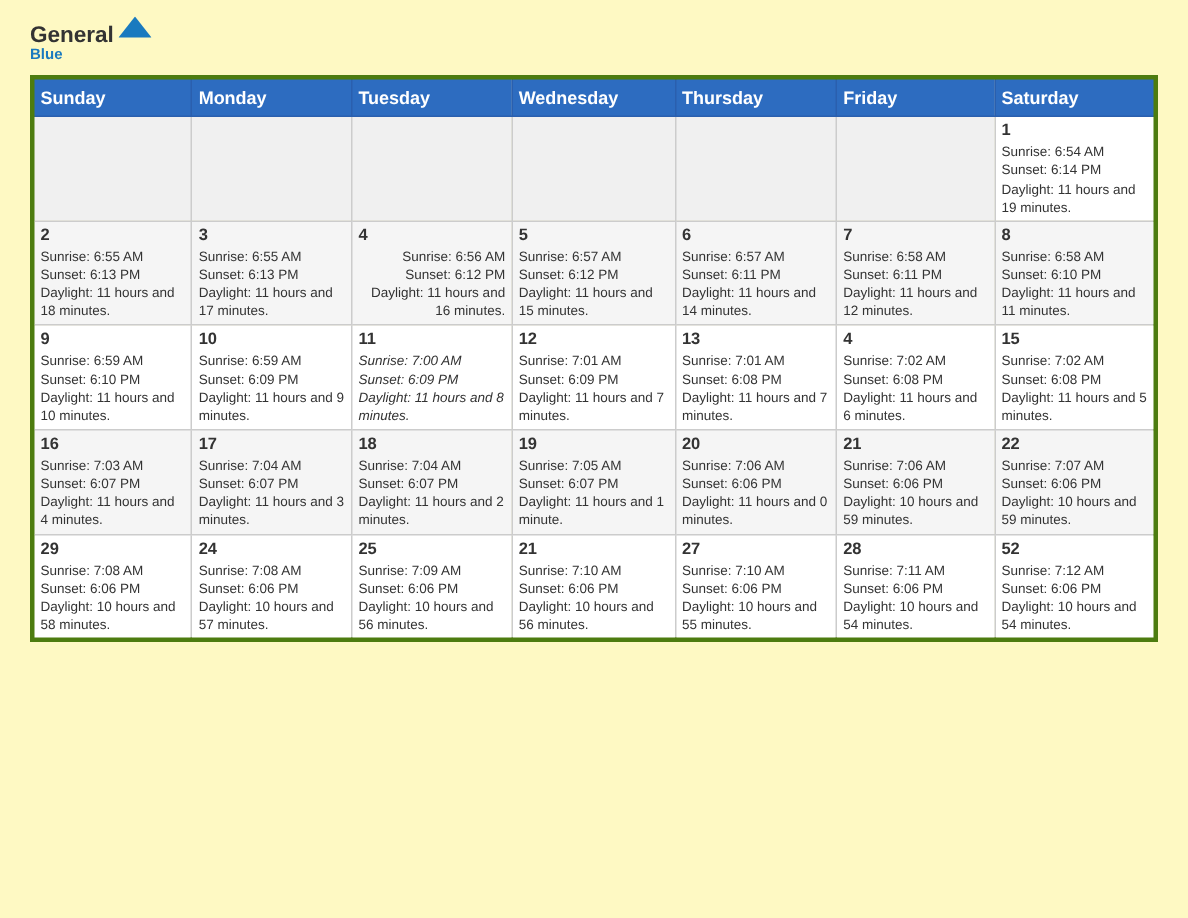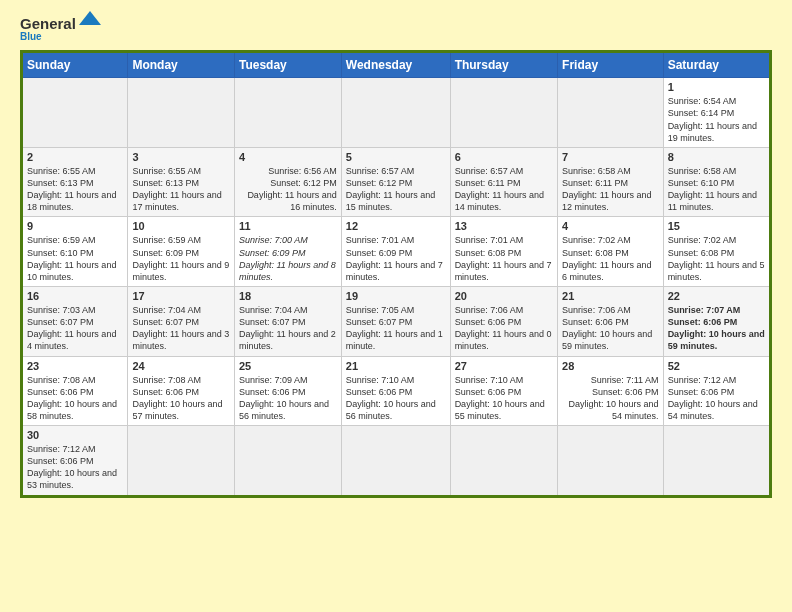--- a/index.html
+++ b/index.html
@@ -256,28 +256,28 @@
 Daylight: 11 hours and 0 minutes.</div>
           </td>
           <td>
             <span class="day-num">21</span>
             <div class="day-info" style="white-space: pre-line;">Sunrise: 7:06 AM
 Sunset: 6:06 PM
 Daylight: 10 hours and 59 minutes.</div>
           </td>
           <td>
             <span class="day-num">22</span>
-            <div class="day-info" style="white-space: pre-line; font-weight: bold;">Sunrise: 7:07 AM
+            <div class="day-info" style="white-space: pre-line;">Sunrise: 7:07 AM
 Sunset: 6:06 PM
 Daylight: 10 hours and 59 minutes.</div>
           </td>
         </tr>
         <tr>
           <td>
-            <span class="day-num">23</span>
+            <span class="day-num">29</span>
             <div class="day-info" style="white-space: pre-line;">Sunrise: 7:08 AM
 Sunset: 6:06 PM
 Daylight: 10 hours and 58 minutes.</div>
           </td>
           <td>
             <span class="day-num">24</span>
             <div class="day-info" style="white-space: pre-line;">Sunrise: 7:08 AM
 Sunset: 6:06 PM
 Daylight: 10 hours and 57 minutes.</div>
           </td>
@@ -294,40 +294,26 @@
 Daylight: 10 hours and 56 minutes.</div>
           </td>
           <td>
             <span class="day-num">27</span>
             <div class="day-info" style="white-space: pre-line;">Sunrise: 7:10 AM
 Sunset: 6:06 PM
 Daylight: 10 hours and 55 minutes.</div>
           </td>
           <td>
             <span class="day-num">28</span>
-            <div class="day-info" style="white-space: pre-line; text-align: right;">Sunrise: 7:11 AM
+            <div class="day-info" style="white-space: pre-line;">Sunrise: 7:11 AM
 Sunset: 6:06 PM
 Daylight: 10 hours and 54 minutes.</div>
           </td>
           <td>
             <span class="day-num">52</span>
             <div class="day-info" style="white-space: pre-line;">Sunrise: 7:12 AM
 Sunset: 6:06 PM
 Daylight: 10 hours and 54 minutes.</div>
           </td>
-        </tr>
-        <tr class="last-row">
-          <td>
-            <span class="day-num">30</span>
-            <div class="day-info" style="white-space: pre-line;">Sunrise: 7:12 AM
-Sunset: 6:06 PM
-Daylight: 10 hours and 53 minutes.</div>
-          </td>
-          <td class="empty"></td>
-          <td class="empty"></td>
-          <td class="empty"></td>
-          <td class="empty"></td>
-          <td class="empty"></td>
-          <td class="empty"></td>
         </tr>
       </tbody>
   </table>
 </div>
 
 </body></html>

